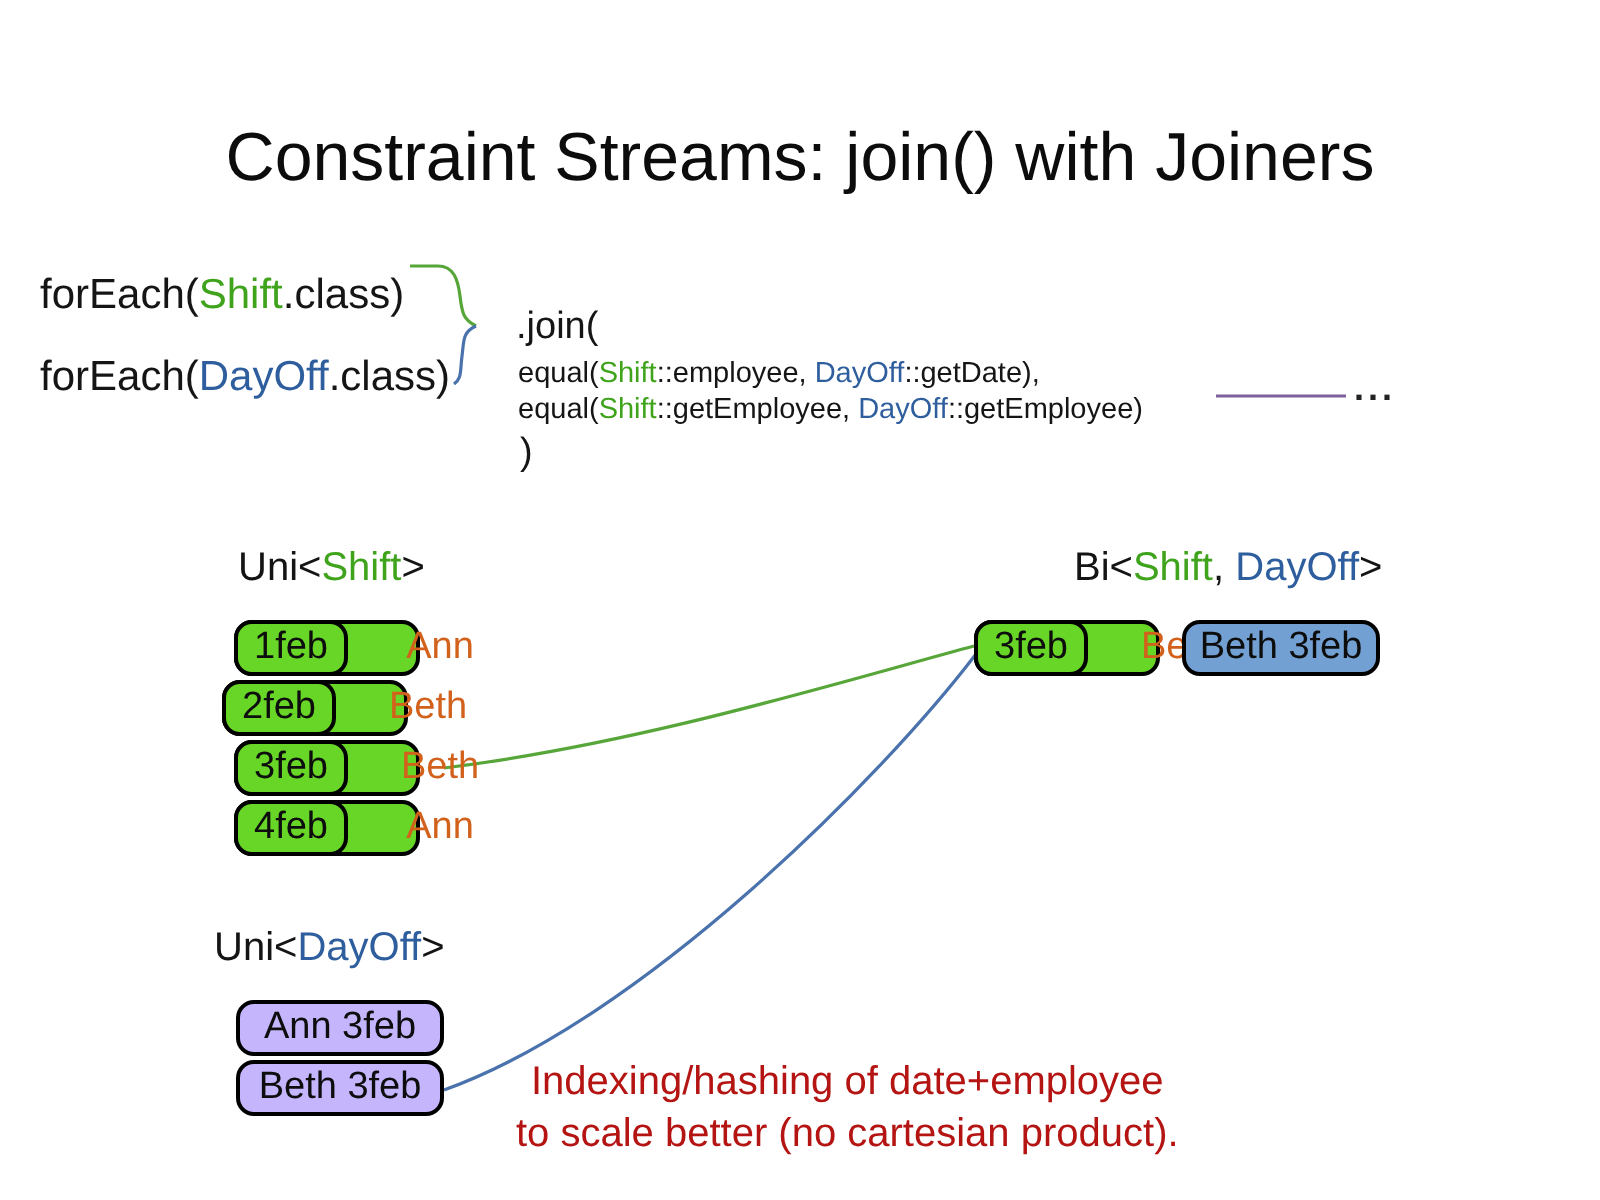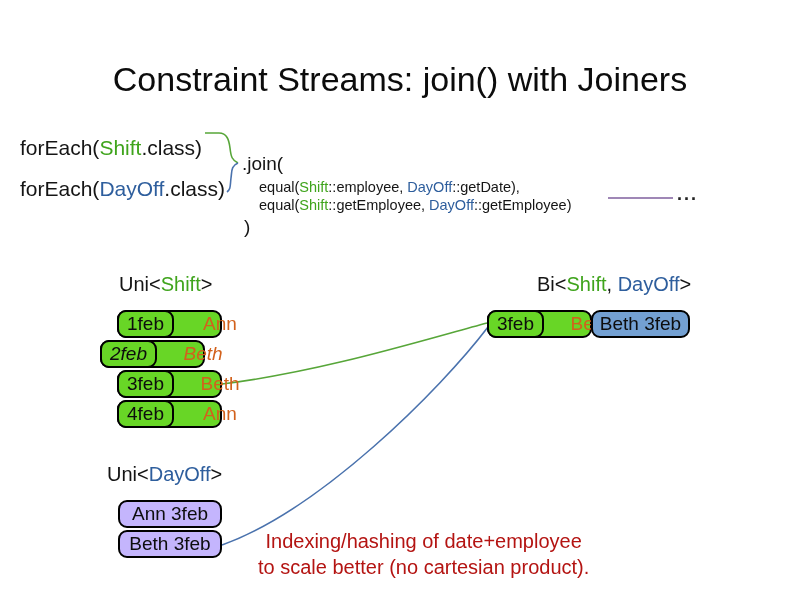--- a/index.html
+++ b/index.html
@@ -11,33 +11,33 @@
     position:absolute; top:22px; left:0; width:800px; text-align:center;
     font-size:34px; font-weight:400; color:#0c0c0c; letter-spacing:0;margin-top:38px;
   }
   .subtitle {
     position:absolute; top:66px; left:0; width:800px; text-align:center;
     font-size:14.5px; color:#111;
   }
   .overlay { position:absolute; top:0; left:0; pointer-events:none; }
   .codeline { position:absolute; white-space:nowrap; }
   .foreach { font-size:21px; color:#151515; }
-  .joinline { font-size:19px; color:#151515; }
+  .joinline { font-size:19px; color:#151515;margin-left:16px; }
   .equalline { font-size:14.5px; color:#151515; }
   .ellipsis { position:absolute; left:677px; top:184px; font-size:18px; font-weight:bold; letter-spacing:2px; color:#222; }
   .green-t { color:#3fa41c; }
   .blue-t { color:#2e5e9d; }
   .orange-t { color:#d2611c;margin-left:46px; }
   .tbl-label { position:absolute; font-size:20px; color:#141414; white-space:nowrap; }
   .row-green, .row-blue, .bi-blue {
     position:absolute; box-sizing:border-box; height:28px;
     border:2px solid #000; border-radius:9px;
     display:flex; align-items:center; justify-content:center;
   }
-  .row-green { width:105px; background:#68d626; }
+  .row-green { width:93px; background:#68d626; }
   .row-blue { width:104px; background:#c4b5fd; font-size:19px; color:#0d0d0d; }
   .bi-blue { width:99px; background:#73a0d2; font-size:19px; color:#0d0d0d; }
   .date-cell {
     position:absolute; left:-2px; top:-2px; box-sizing:border-box;
     width:57px; height:28px; border:2px solid #000; border-radius:9px;
     background:#68d626; display:flex; align-items:center; justify-content:center;
     font-size:19px; color:#0d0d0d;
   }
   .emp-cell {
     position:absolute; left:55px; right:0; top:0; bottom:0;
@@ -87,21 +87,21 @@
   <div class="ellipsis">...</div>
 
   <div class="tbl-label" style="left:119px; top:273px;">
     <span>Uni&lt;</span><span class="green-t">Shift</span><span>&gt;</span>
   </div>
 
   <div class="row-green" style="left:117px; top:310px;">
     <span class="date-cell">1feb</span>
     <span class="emp-cell orange-t">Ann</span>
   </div>
-  <div class="row-green" style="left:100px; top:340px;font-style:italic;">
+  <div class="row-green" style="left:111px; top:340px;">
     <span class="date-cell">2feb</span>
     <span class="emp-cell orange-t">Beth</span>
   </div>
   <div class="row-green" style="left:117px; top:370px;">
     <span class="date-cell">3feb</span>
     <span class="emp-cell orange-t">Beth</span>
   </div>
   <div class="row-green" style="left:117px; top:400px;">
     <span class="date-cell">4feb</span>
     <span class="emp-cell orange-t">Ann</span>

